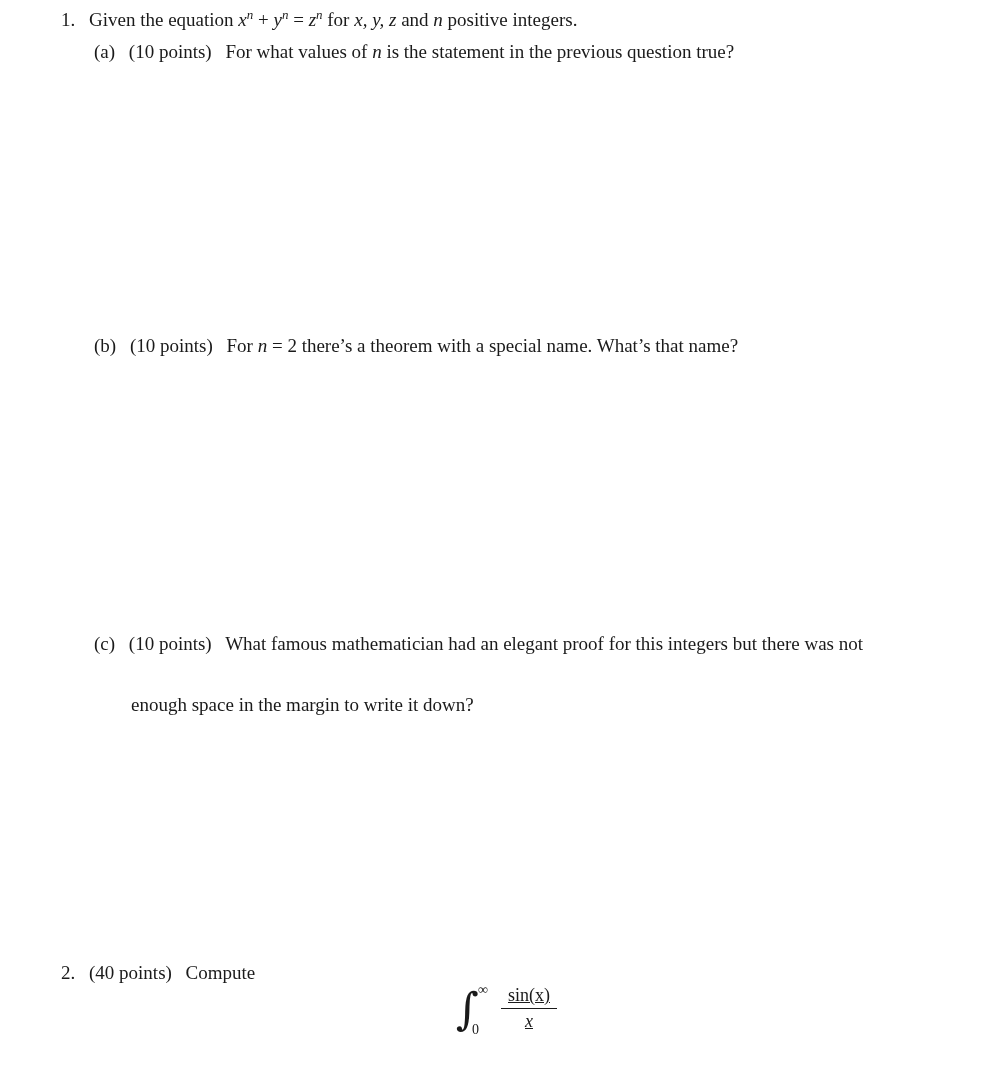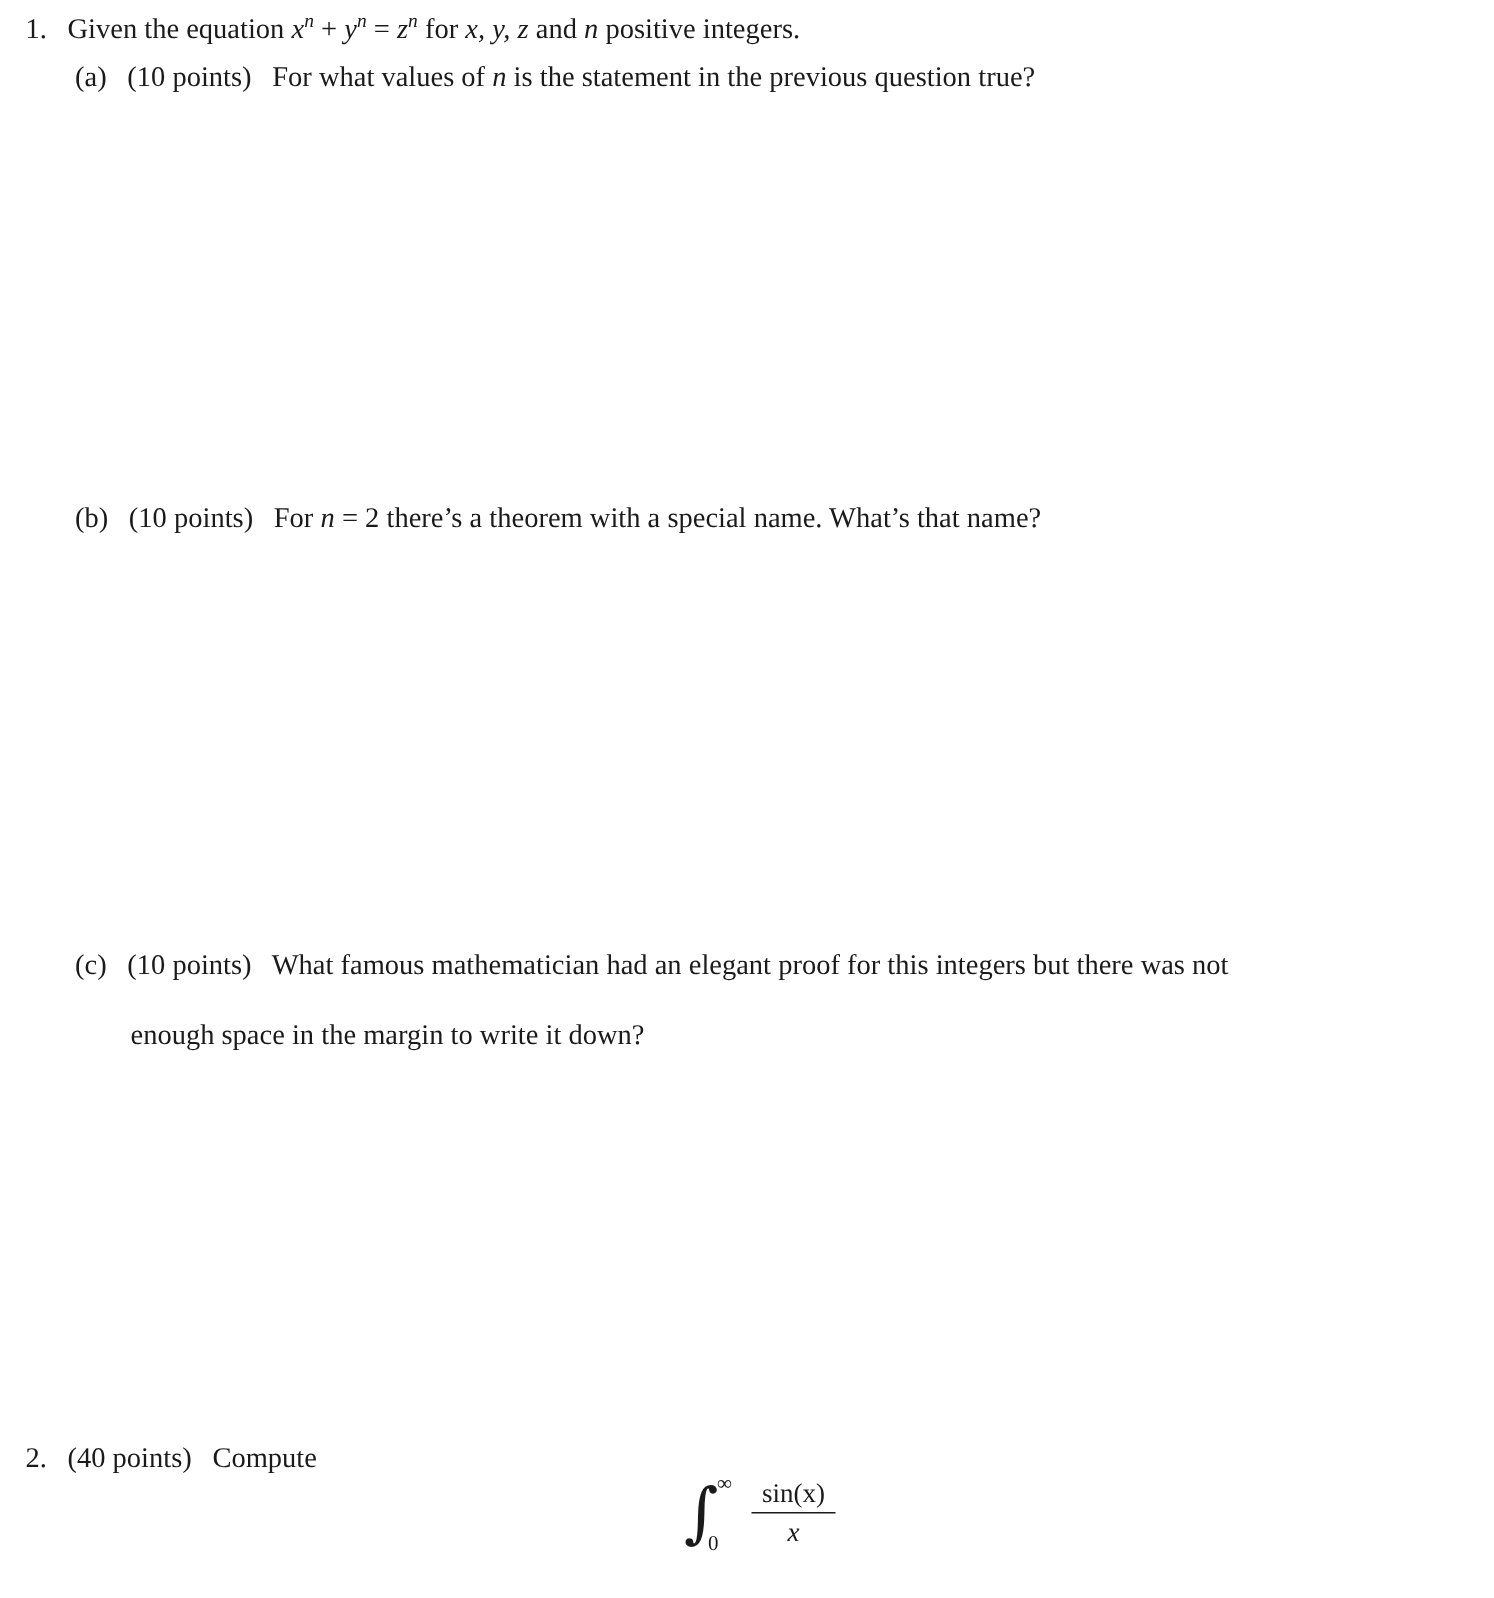--- a/index.html
+++ b/index.html
@@ -13,30 +13,31 @@
       position: relative;
       overflow: hidden;
       font-family: "Liberation Serif", "DejaVu Serif", serif;
       color: #1a1a1a;
       font-size: 19px;
     }
     .line {
       position: absolute;
       white-space: nowrap;
       line-height: 24px;
+      margin-left: 44px;
     }
     .m { font-style: italic; }
     sup { font-size: 13px; font-style: italic; vertical-align: 0; position: relative; top: -7px; }
     .gap { display: inline-block; width: 9px; }
 
     #q1 { left: 17px; top: 8px; }
     #q1a { left: 50px; top: 40px; }
     #q1b { left: 50px; top: 334px; }
     #q1c { left: 50px; top: 632px; }
-    #q1c2 { left: 87px; top: 679px; }
+    #q1c2 { left: 87px; top: 693px; }
     #q2 { left: 17px; top: 961px; }
 
     .integral {
       position: absolute;
       left: 456px;
       top: 980px;
       width: 110px;
       height: 62px;
     }
     .int-sign {
@@ -61,20 +62,21 @@
       top: 43px;
       font-size: 14px;
       line-height: 14px;
     }
     .frac {
       position: absolute;
       left: 45px;
       top: 4px;
       width: 56px;
       text-align: center;
+      text-decoration: underline;
     }
     .frac-num {
       display: block;
       font-size: 18px;
       line-height: 22px;
       border-bottom: 1px solid #1a1a1a;
       padding: 0 2px 2px 2px;
     }
     .frac-den {
       display: block;

